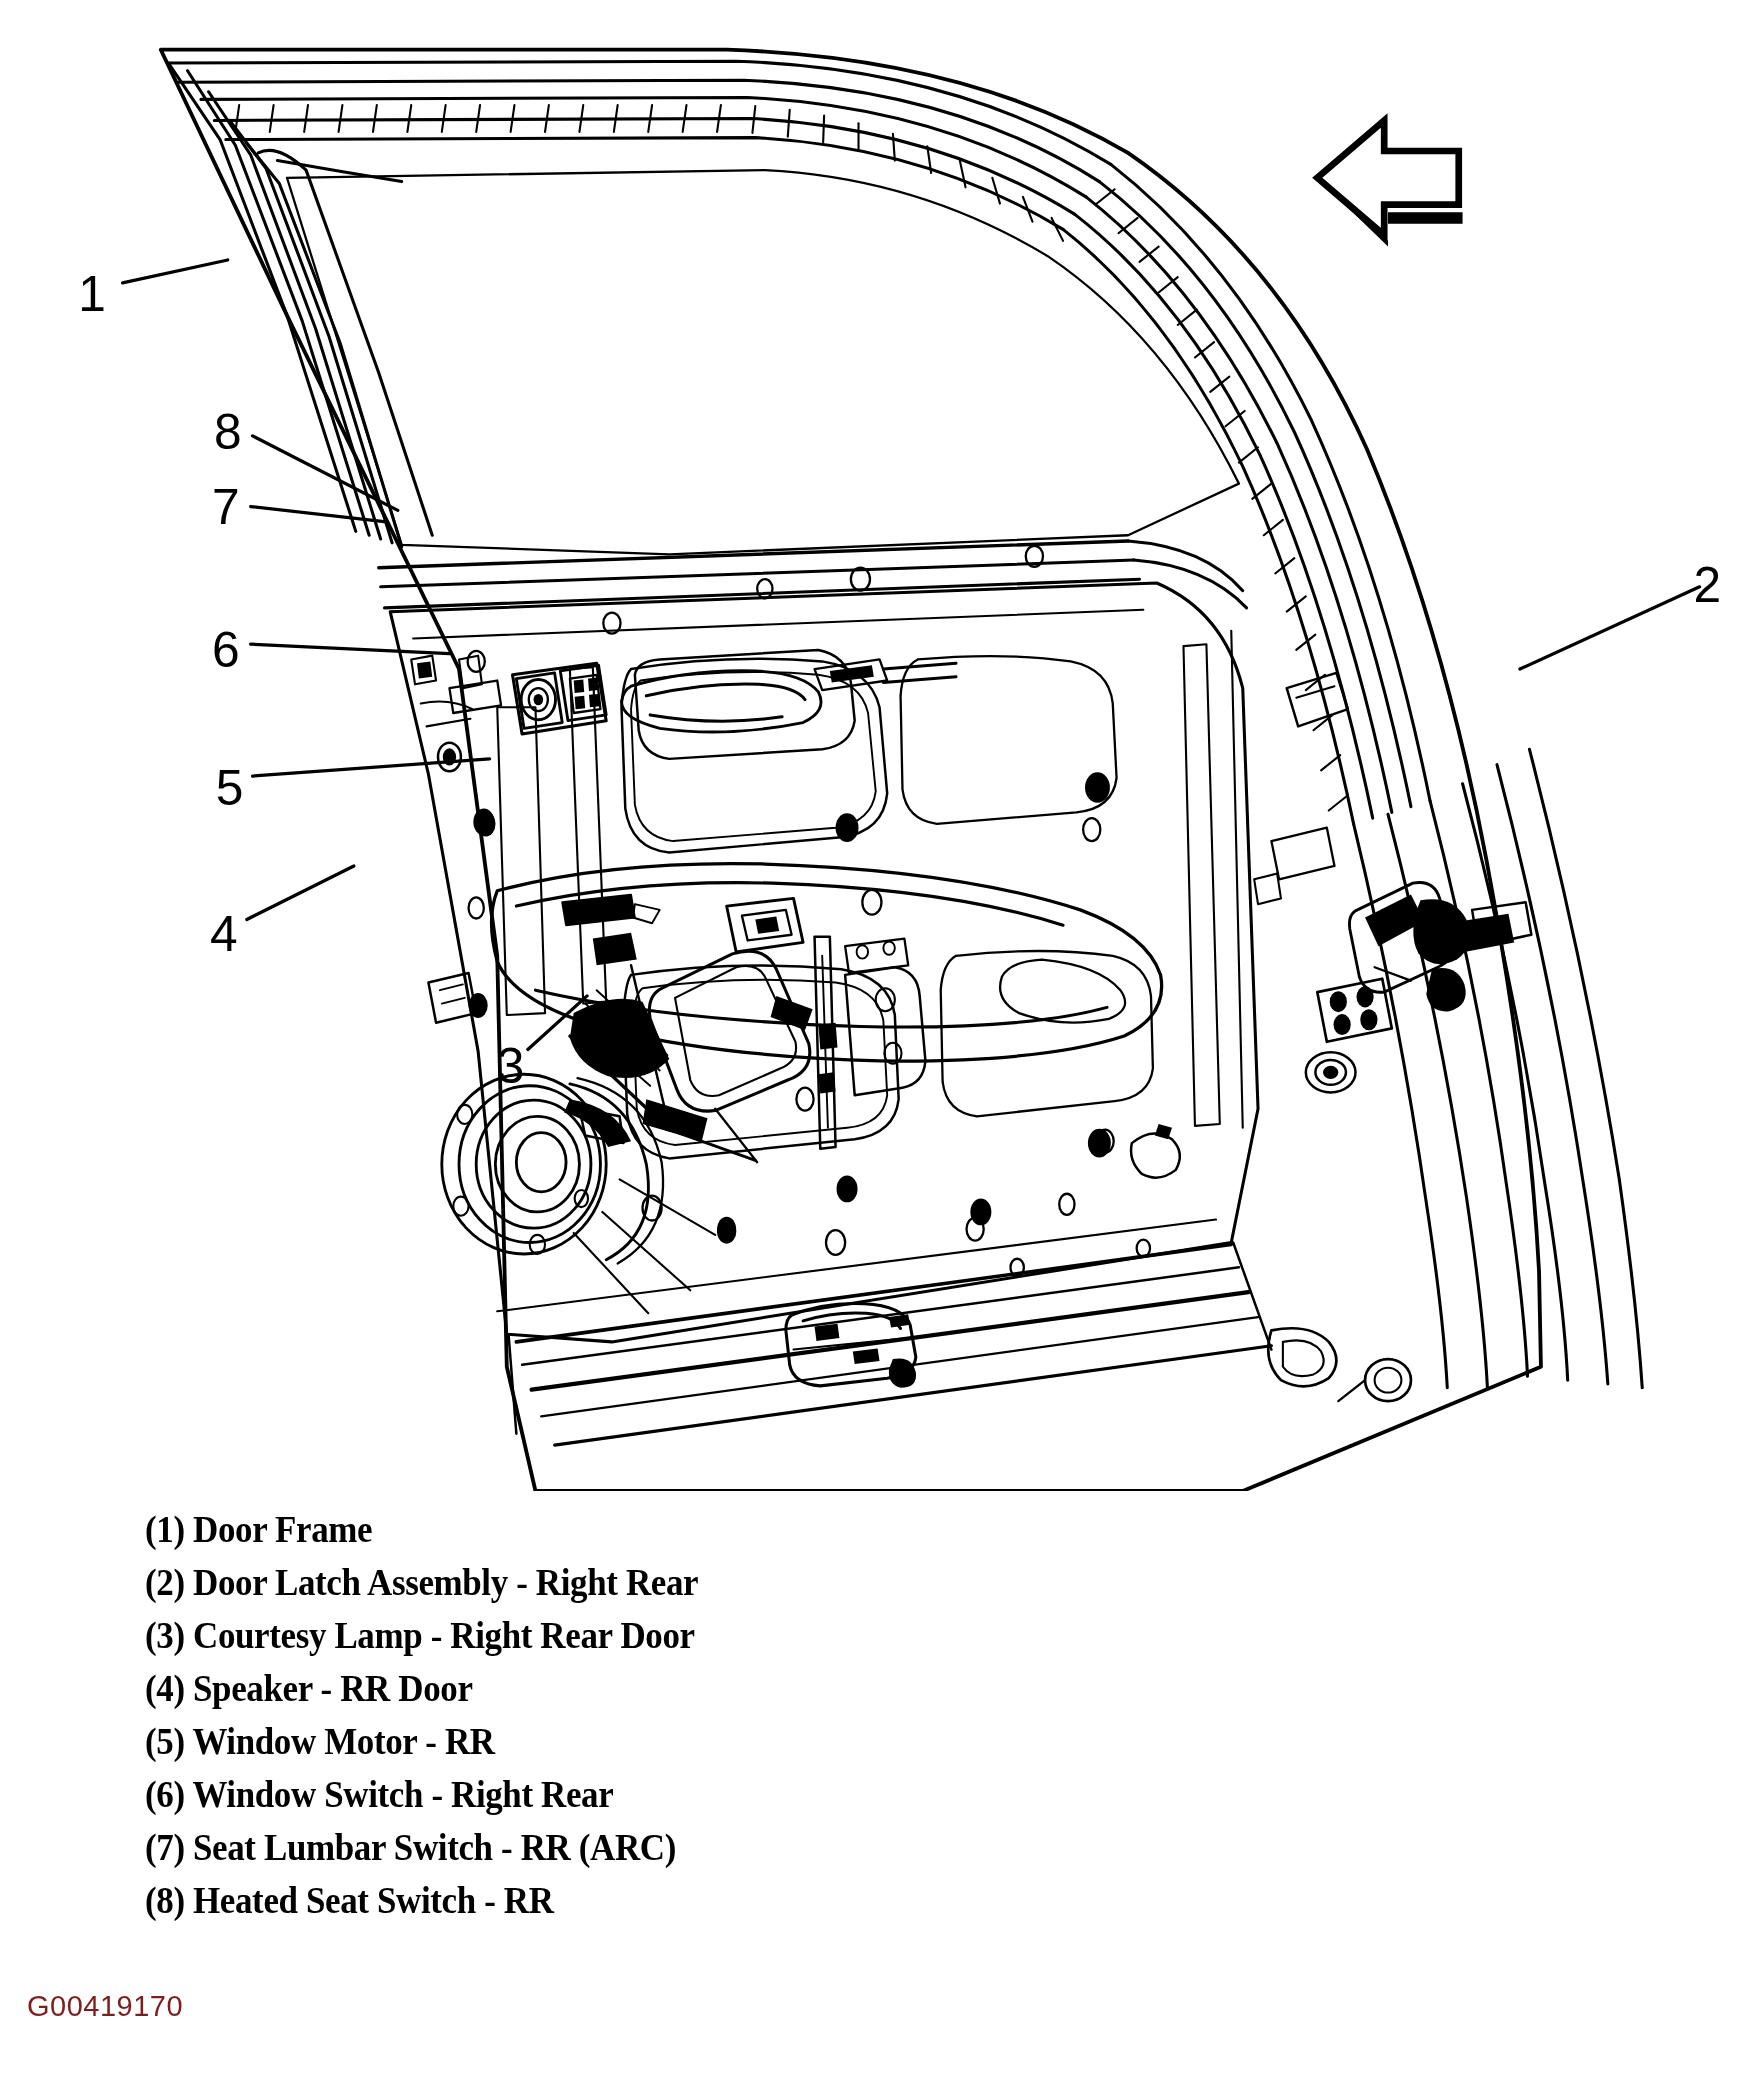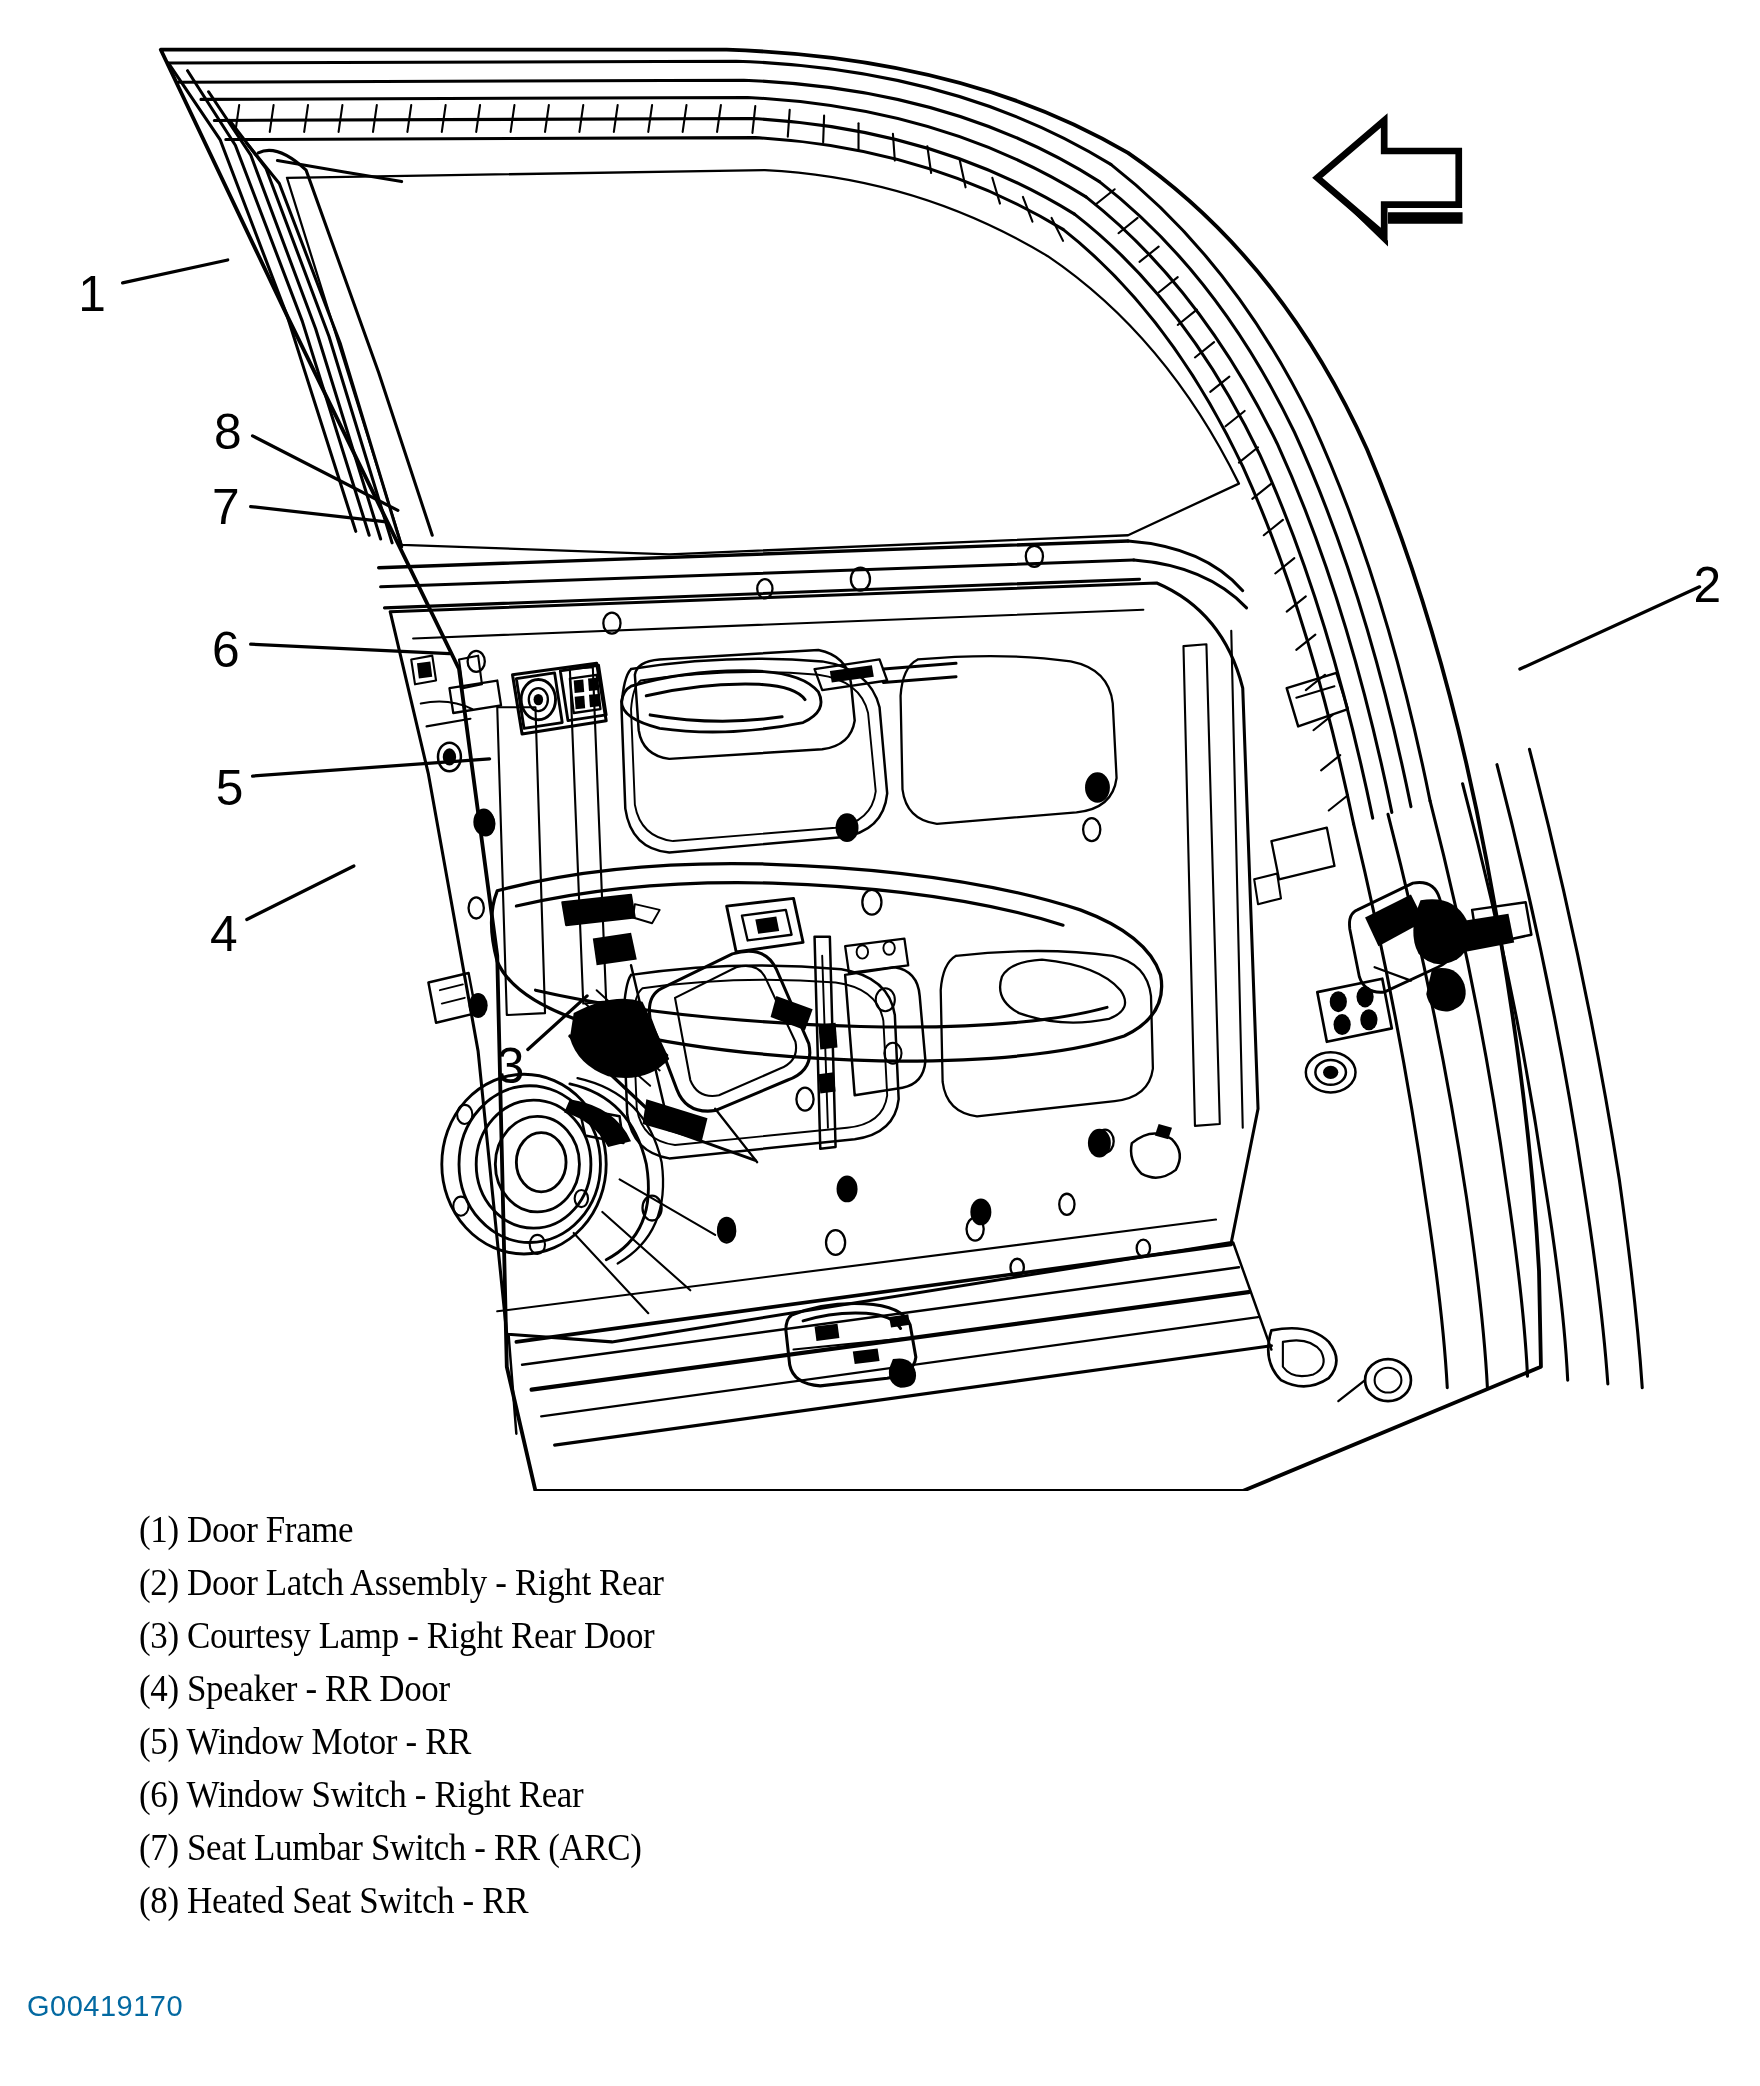--- a/index.html
+++ b/index.html
@@ -30,42 +30,43 @@
   }
   #figure-svg {
     position: absolute;
     left: 0; top: 0;
     width: 1761px;
     height: 1491px;
     display: block;
   }
   .legend {
     position: absolute;
-    left: 139px;
+    left: 145px;
     top: 1503px;
     width: 1147px;
+    font-weight: bold;
   }
   .legend-item {
     font-family: "Liberation Serif", "DejaVu Serif", serif;
     font-size: 38px;
     line-height: 53px;
     letter-spacing: -0.4px;
     color: #000;
     white-space: nowrap;
     transform: scaleX(0.92);
     transform-origin: left center;
   }
   .figure-id {
     position: absolute;
     left: 27px;
     top: 1990px;
     font-family: "Liberation Sans", "DejaVu Sans", sans-serif;
     font-size: 29px;
     letter-spacing: 0.5px;
-    color: #0369a1;
+    color: #7f1d1d;
   }
   .callout-label {
     font-family: "Liberation Sans", "DejaVu Sans", sans-serif;
     font-size: 52px;
     font-weight: 400;
   }
 </style>
 </head>
 <body>
 

